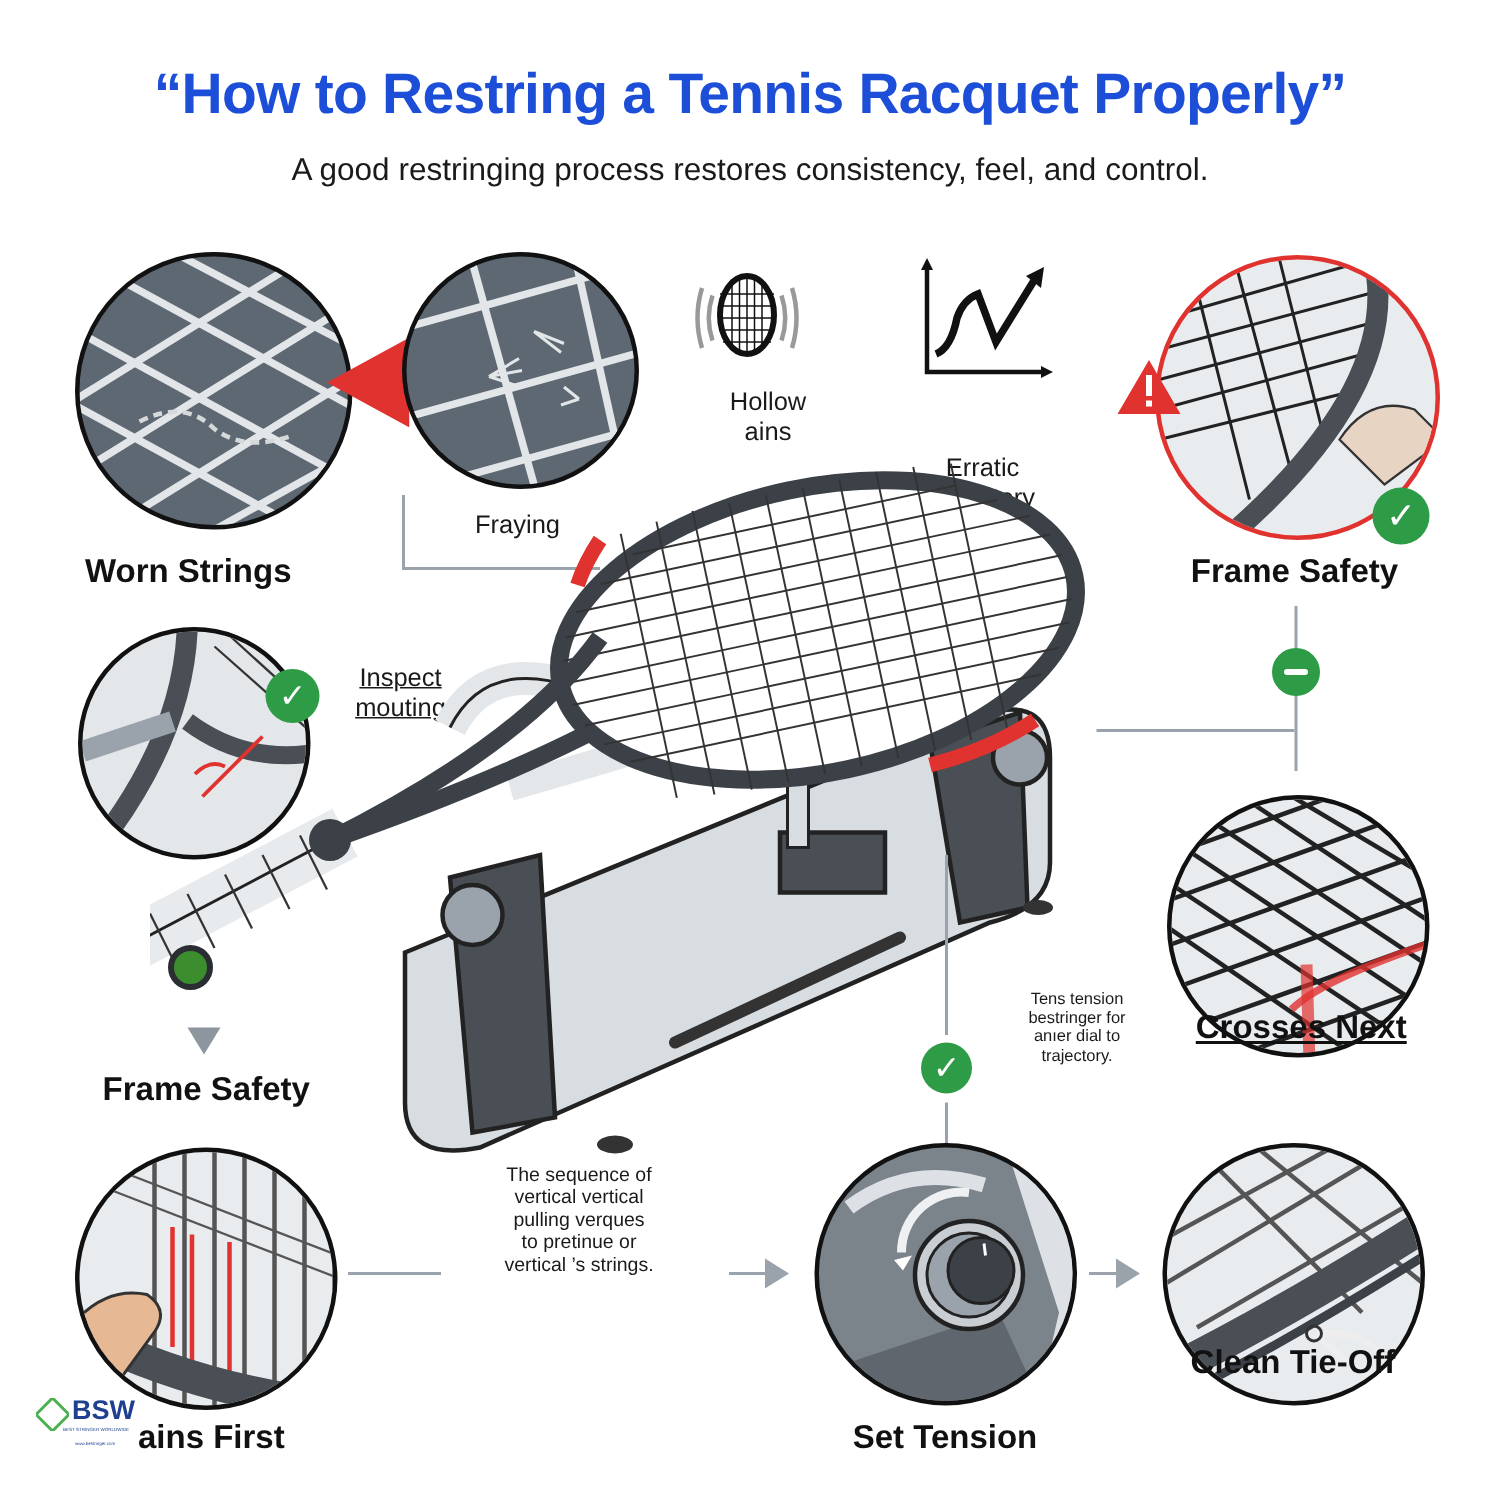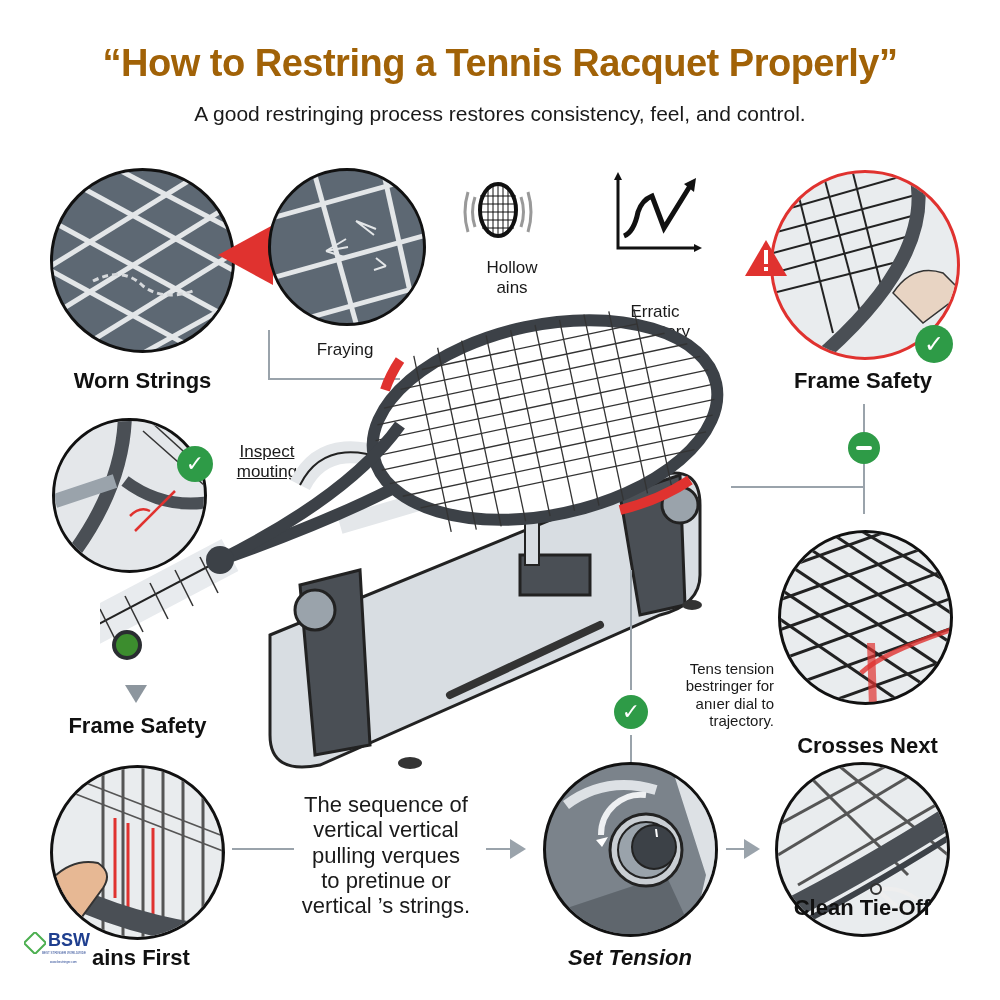--- a/index.html
+++ b/index.html
@@ -1,19 +1,19 @@
 <!DOCTYPE html>
 <html><head>
 <meta charset="utf-8">
 <style>
   * { box-sizing: border-box; margin: 0; padding: 0; }
   html, body { width: 1000px; height: 1000px; background: #ffffff; overflow: hidden; }
   body { position: relative; font-family: "Liberation Sans", "DejaVu Sans", sans-serif; color: #111; }
   .abs { position: absolute; }
-  .title { left: 0; top: 42px; width: 1000px; text-align: center; font-size: 38px; font-weight: 700; letter-spacing: -0.5px; color: #a16207; }
+  .title { left: 0; top: 42px; width: 1000px; text-align: center; font-size: 38px; font-weight: 700; letter-spacing: -0.5px; color: #1d4ed8; }
   .subtitle { left: 0; top: 102px; width: 1000px; text-align: center; font-size: 21px; color: #1a1a1a; }
   .lbl-bold { font-weight: 700; font-size: 22px; color: #111; text-align: center; white-space: nowrap; }
   .lbl { font-size: 17px; color: #1a1a1a; text-align: center; line-height: 1.15; }
   .circle { border-radius: 50%; border: 3px solid #111; overflow: hidden; }
   .conn { background: #9aa3ab; }
   .badge { width: 32px; height: 32px; border-radius: 50%; background: #2e9b47; display: flex; align-items: center; justify-content: center; }
   .arrow-tri { width: 0; height: 0; border-top: 10px solid transparent; border-bottom: 10px solid transparent; border-left: 16px solid #9aa3ab; }
 </style>
 </head>
 <body>
@@ -53,21 +53,21 @@
     <g stroke="#e3e6e8" stroke-width="2" fill="none">
       <path d="M55 80 l20 -12 M55 80 l22 -4 M55 80 l18 6"></path>
         <path d="M85 50 l20 8 M85 50 l18 14"></path>
         <path d="M115 95 l-10 -8 M115 95 l-12 4"></path>
     </g>
   </svg>
 </div>
 <div class="abs conn" style="left:268px;top:330px;width:2px;height:50px;"></div>
 <div class="abs conn" style="left:268px;top:378px;width:132px;height:2px;"></div>
 <div class="abs lbl" style="left:300px;top:340px;width:90px;">Fraying</div>
-<div class="abs lbl-bold" style="left:55px;top:368px;width:175px;">Worn Strings</div>
+<div class="abs lbl-bold" style="left:38px;top:368px;width:175px;">Worn Strings</div>
 
 <svg class="abs" style="left:462px;top:172px;" width="72" height="80" viewBox="0 0 72 80">
   <path d="M6 20 Q0 40 6 60" stroke="#999" stroke-width="3" fill="none"></path>
     <path d="M13 25 Q8 40 13 55" stroke="#999" stroke-width="3" fill="none"></path>
   <path d="M66 20 Q72 40 66 60" stroke="#999" stroke-width="3" fill="none"></path>
     <path d="M59 25 Q64 40 59 55" stroke="#999" stroke-width="3" fill="none"></path>
   <ellipse cx="36" cy="38" rx="18" ry="26" fill="#fff" stroke="#111" stroke-width="4"></ellipse>
   <g stroke="#111" stroke-width="1">
       <line x1="26" y1="14" x2="26" y2="62"></line>
       <line x1="31" y1="12" x2="31" y2="64"></line>
@@ -216,21 +216,21 @@
   <ellipse cx="592" cy="300" rx="10" ry="5" fill="#333"></ellipse>
 </svg>
 
 <div class="abs" style="left:112px;top:630px;width:30px;height:30px;border-radius:50%;background:#3c8d2e;border:4px solid #2a2d31;"></div>
 
 <div class="abs conn" style="left:630px;top:570px;width:2px;height:120px;"></div>
 <div class="abs badge" style="left:614px;top:695px;width:34px;height:34px;">
   <span style="color:#fff;font-size:22px;font-weight:700;">✓</span>
 </div>
 <div class="abs conn" style="left:630px;top:735px;width:2px;height:28px;"></div>
-<div class="abs lbl" style="left:662px;top:660px;width:112px;font-size:15px;text-align:right;">
+<div class="abs lbl" style="left:662px;top:660px;width:112px;font-size:11px;text-align:center;">
   <div>Tens tension</div>
   <div>bestringer for</div>
   <div>anıer dial to</div>
   <div>trajectory.</div>
 </div>
 
 <div class="abs circle" style="left:778px;top:530px;width:175px;height:175px;background:#e9ecee;">
   <svg width="175" height="175" viewBox="0 0 175 175">
     <g stroke="#222" stroke-width="3" fill="none">
       <line x1="-10" y1="40" x2="185" y2="-30"></line>
@@ -244,21 +244,21 @@
         <line x1="-10" y1="20" x2="185" y2="150"></line>
         <line x1="-10" y1="50" x2="185" y2="180"></line>
         <line x1="-10" y1="80" x2="150" y2="190"></line>
         <line x1="20" y1="-20" x2="185" y2="90"></line>
         <line x1="50" y1="-20" x2="185" y2="60"></line>
     </g>
     <path d="M80 140 Q100 120 175 95" stroke="#e0322f" stroke-width="5" fill="none" opacity="0.8"></path>
     <path d="M90 110 L92 175" stroke="#e0322f" stroke-width="8" fill="none" opacity="0.7"></path>
   </svg>
 </div>
-<div class="abs lbl-bold" style="left:775px;top:733px;width:185px;">Crosses Next</div>
+<div class="abs lbl-bold" style="left:775px;top:672px;width:185px;text-decoration:underline;">Crosses Next</div>
 
 <div class="abs circle" style="left:50px;top:765px;width:175px;height:175px;background:#e9ecee;">
   <svg width="175" height="175" viewBox="0 0 175 175">
     <g stroke="#555" stroke-width="3">
         <line x1="50" y1="0" x2="50" y2="175"></line>
         <line x1="70" y1="0" x2="70" y2="175"></line>
         <line x1="90" y1="0" x2="90" y2="175"></line>
         <line x1="110" y1="0" x2="110" y2="175"></line>
         <line x1="130" y1="0" x2="130" y2="175"></line>
         <line x1="150" y1="0" x2="150" y2="175"></line>
@@ -282,21 +282,21 @@
 <div class="abs" style="left:24px;top:930px;width:85px;height:50px;">
   <svg width="22" height="22" viewBox="0 0 22 22" style="position:absolute;left:0;top:2px;">
     <polygon points="11,0 22,11 11,22 0,11" fill="none" stroke="#4caf50" stroke-width="2"></polygon>
   </svg>
   <span style="position:absolute;left:24px;top:0;font-size:18px;font-weight:700;color:#1f3f8f;">BSW</span>
   <span style="position:absolute;left:18px;top:21px;font-size:3px;color:#1f3f8f;white-space:nowrap;">BEST STRINGER WORLDWIDE</span>
   <span style="position:absolute;left:26px;top:30px;font-size:3px;color:#1f3f8f;white-space:nowrap;">www.bestringer.com</span>
 </div>
 
 <div class="abs conn" style="left:232px;top:848px;width:62px;height:2px;"></div>
-<div class="abs lbl" style="left:296px;top:792px;width:180px;font-size:22px;">
+<div class="abs lbl" style="left:296px;top:776px;width:180px;font-size:13px;">
   <div>The sequence of</div>
   <div>vertical vertical</div>
   <div>pulling verques</div>
   <div>to pretinue or</div>
   <div>vertical ’s strings.</div>
 </div>
 <div class="abs conn" style="left:486px;top:848px;width:24px;height:2px;"></div>
 <div class="abs arrow-tri" style="left:510px;top:839px;"></div>
 
 <div class="abs circle" style="left:543px;top:762px;width:175px;height:175px;background:#7b838b;">
@@ -307,21 +307,21 @@
     <path d="M55 70 A40 40 0 0 1 100 30" stroke="#eef0f2" stroke-width="6" fill="none"></path>
     <polygon points="50,75 62,72 56,82" fill="#fff"></polygon>
     <circle cx="100" cy="85" r="36" fill="#c9ced3" stroke="#222" stroke-width="3"></circle>
     <circle cx="100" cy="85" r="28" fill="#9aa3ab" stroke="#222" stroke-width="2"></circle>
     <circle cx="108" cy="82" r="22" fill="#3c4147" stroke="#222" stroke-width="2"></circle>
     <line x1="110" y1="64" x2="111" y2="72" stroke="#fff" stroke-width="2"></line>
   </svg>
 </div>
 <div class="abs conn" style="left:726px;top:848px;width:20px;height:2px;"></div>
 <div class="abs arrow-tri" style="left:744px;top:839px;"></div>
-<div class="abs lbl-bold" style="left:540px;top:945px;width:180px;font-style:italic;">Set Tension</div>
+<div class="abs lbl-bold" style="left:540px;top:945px;width:180px;">Set Tension</div>
 
 <div class="abs circle" style="left:775px;top:762px;width:175px;height:175px;background:#e9ecee;">
   <svg width="175" height="175" viewBox="0 0 175 175">
     <g stroke="#555" stroke-width="3">
         <line x1="0" y1="90" x2="150" y2="0"></line>
         <line x1="0" y1="60" x2="110" y2="0"></line>
         <line x1="20" y1="120" x2="175" y2="30"></line>
         <line x1="20" y1="0" x2="130" y2="110"></line>
         <line x1="60" y1="0" x2="170" y2="90"></line>
       </g>

